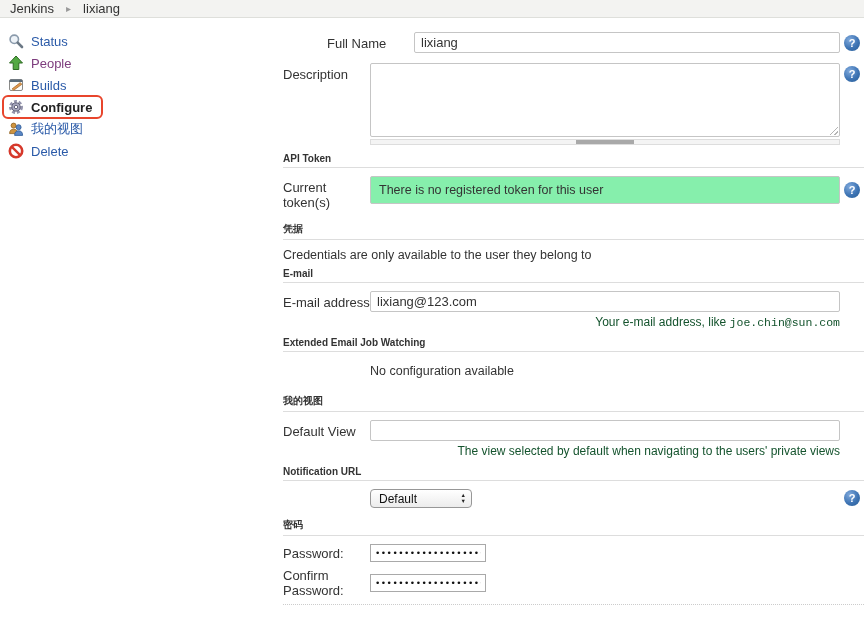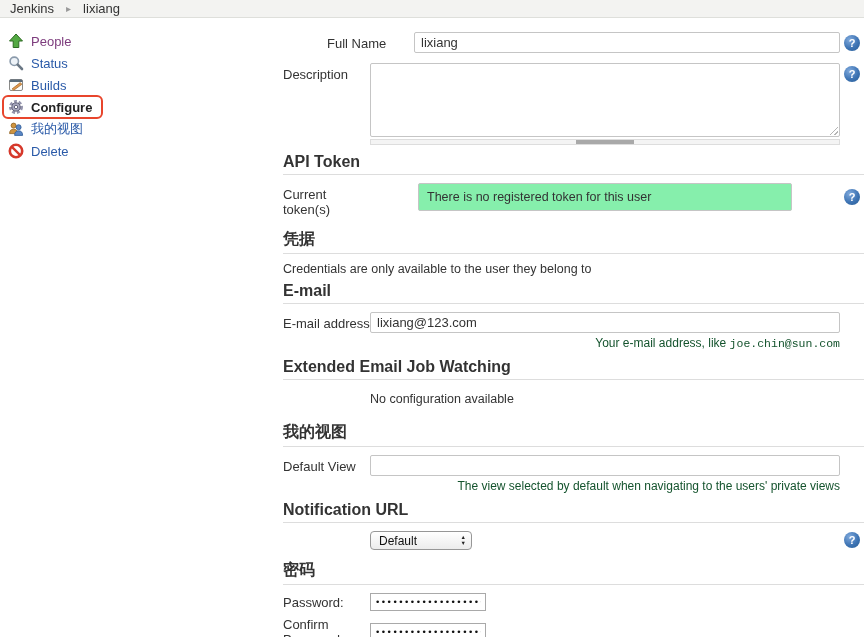--- a/index.html
+++ b/index.html
@@ -17,21 +17,21 @@
   .task { display: flex; align-items: center; gap: 7px; height: 22px; position: relative; cursor: pointer; }
   .task .ticon { width: 16px; height: 16px; flex: 0 0 16px; }
   .task .tlabel { color: #2a5aa8; font-size: 13px; text-decoration: none; }
   .task .tlabel.visited { color: #7d3c7d; }
   .task .tlabel.current { color: #222; font-weight: bold; }
   .highlight-box { position: absolute; left: -6px; top: -1px; width: 101px; height: 24px;
     border: 2.5px solid #e8452c; border-radius: 6px; pointer-events: none; }
 
   
   .main { position: absolute; left: 283px; top: 18px; right: 0; padding-top: 14px; }
-  .section-header { font-size: 16px; font-weight: bold; color: #333;
+  .section-header { font-size: 10px; font-weight: bold; color: #333;
     padding: 2px 0 3px; border-bottom: 1px solid #ddd; margin-bottom: 8px; }
 
   .form-row { display: flex; align-items: flex-start; }
   .row-label { width: 87px; flex: 0 0 87px; padding-top: 4px; font-size: 13px; }
   .row-field { flex: 1; min-width: 0; }
   .row-help { width: 24px; flex: 0 0 24px; display: flex; justify-content: flex-start;
     padding-left: 4px; padding-top: 3px; }
 
   .text-input { width: 100%; height: 21px; border: 1px solid #c5c5c5; border-radius: 2px;
     padding: 2px 6px; font-size: 13px; color: #333; background: #fff;
@@ -80,31 +80,31 @@
 <div class="breadcrumb-bar">
   <span class="crumb">Jenkins</span>
   <span class="sep">▸</span>
   <span class="crumb">lixiang</span>
 </div>
 
 <div class="sidebar">
 
   <div class="task">
     <svg class="ticon" viewBox="0 0 16 16">
-      <path d="M8 1 L14.5 8 H10.8 V14.5 H5.2 V8 H1.5 Z" fill="#54a943" stroke="#2d6b22" stroke-width="1"></path>
-    </svg>
-    <span class="tlabel visited">People</span>
-  </div>
-
-  <div class="task">
-    <svg class="ticon" viewBox="0 0 16 16">
       <circle cx="6.3" cy="6.3" r="4.2" fill="#eef3f8" stroke="#8a9aab" stroke-width="1.6"></circle>
       <line x1="9.7" y1="9.7" x2="14" y2="14" stroke="#6b7885" stroke-width="2.6" stroke-linecap="round"></line>
     </svg>
     <span class="tlabel">Status</span>
+  </div>
+
+  <div class="task">
+    <svg class="ticon" viewBox="0 0 16 16">
+      <path d="M8 1 L14.5 8 H10.8 V14.5 H5.2 V8 H1.5 Z" fill="#54a943" stroke="#2d6b22" stroke-width="1"></path>
+    </svg>
+    <span class="tlabel visited">People</span>
   </div>
 
   <div class="task">
     <svg class="ticon" viewBox="0 0 16 16">
       <rect x="1.5" y="2.5" width="13" height="11" rx="1.5" fill="#fcfcfa" stroke="#8a8a88"></rect>
       <path d="M1.5 4 q0 -1.5 1.5 -1.5 h10 q1.5 0 1.5 1.5 v1 h-13 Z" fill="#5a6b7a"></path>
       <path d="M4.2 11.8 L12.3 5.6 L13.9 7.3 L5.8 13.2 Z" fill="#e2984e" stroke="#9c6527" stroke-width="0.7"></path>
       <path d="M4.2 11.8 L5.8 13.2 L3.6 13.6 Z" fill="#caa06a"></path>
     </svg>
     <span class="tlabel">Builds</span>
@@ -162,21 +162,21 @@
       <div class="drag-bar">
         <div class="drag-grip"></div>
       </div>
     </div>
     <div class="row-help">
         <span class="help-icon">?</span>
       </div>
   </div>
 
   <div class="section-header">API Token</div>
-  <div class="form-row" style="margin-bottom:10px;gap:48px;">
+  <div class="form-row" style="margin-bottom:10px;">
     <div class="row-label">Current token(s)</div>
     <div class="row-field">
       <div class="token-box">There is no registered token for this user</div>
     </div>
     <div class="row-help" style="padding-top:6px;">
         <span class="help-icon">?</span>
       </div>
   </div>
 
   <div class="section-header">凭据</div>

